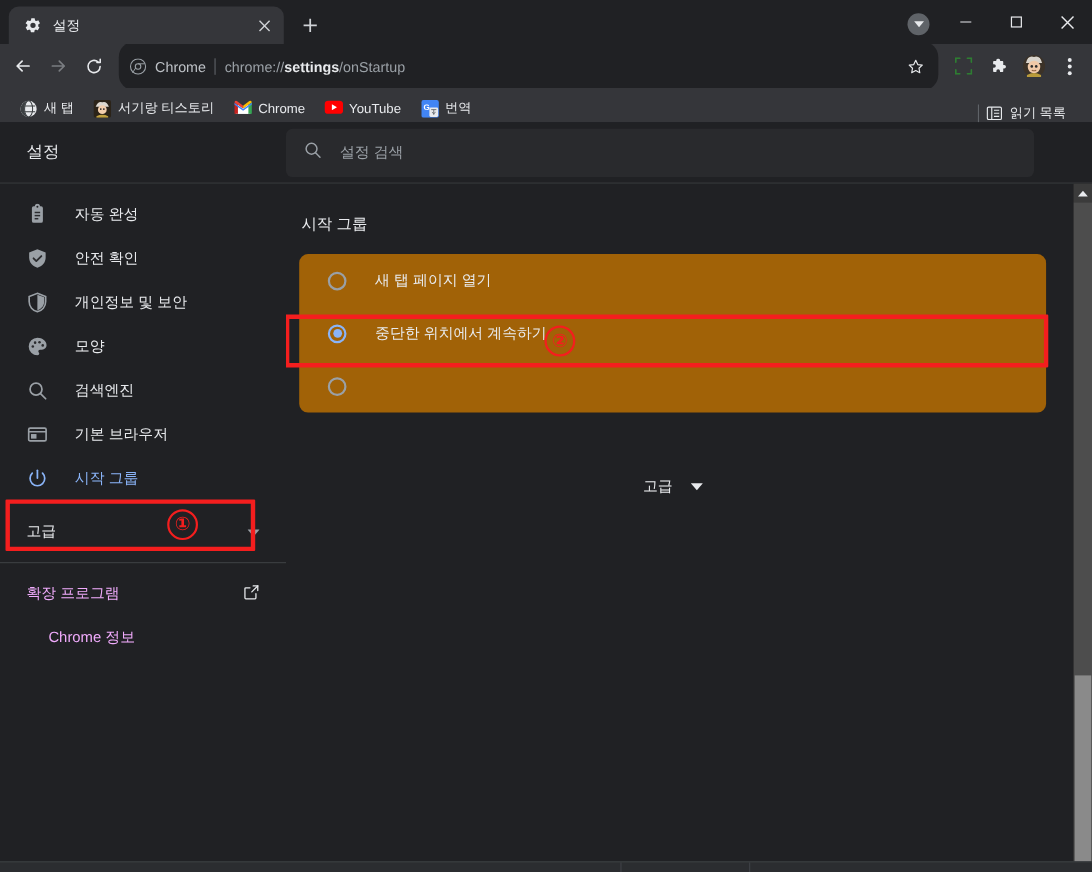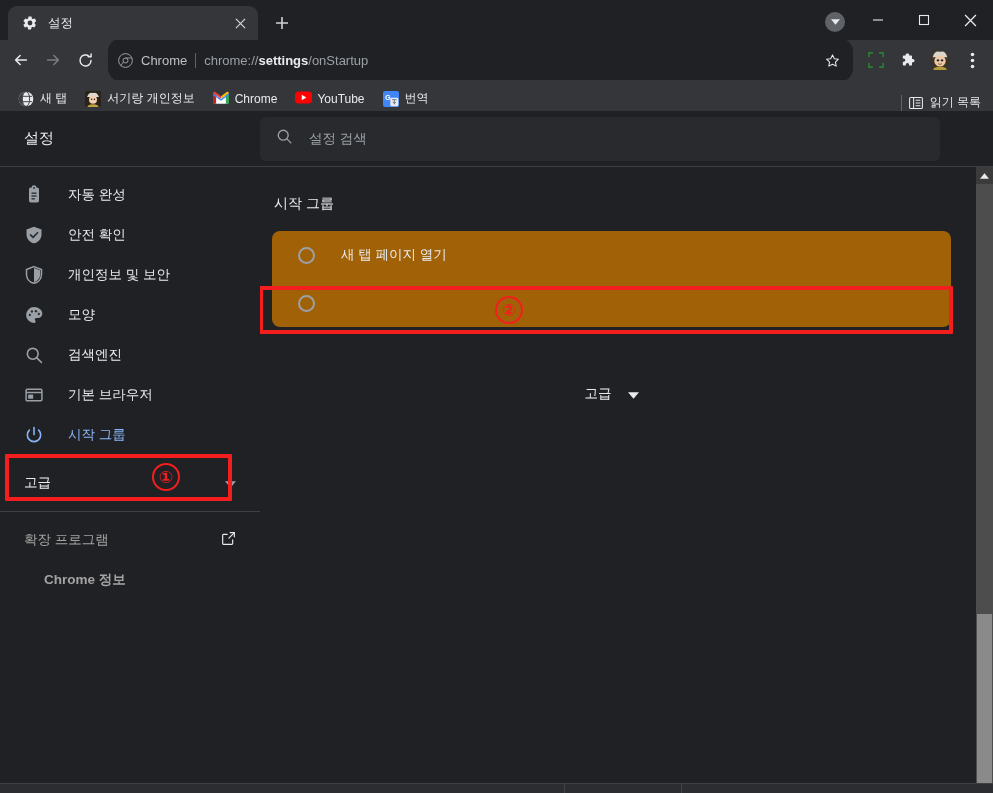--- a/index.html
+++ b/index.html
@@ -87,21 +87,21 @@
     display: flex; align-items: flex-end; padding: 0 10px;
     gap: 2px; position: relative;
   }
   .bm {
     display: flex; align-items: center; gap: 6px;
     padding: 4px 8px; border-radius: 4px;
     color: #e8eaed; font-size: 12px; white-space: nowrap;
   }
   .bm-ico { width: 16px; height: 16px; flex: 0 0 16px; display: block; border-radius: 2px; }
   .bm-right {
-    position: absolute; right: 12px; display: flex; align-items: center; gap: 6px;
+    position: absolute; right: 24px; display: flex; align-items: center; gap: 6px; font-family: Liberation Serif, serif;
   }
   .bm-divider { width: 1px; height: 16px; background: #5f6368; }
 
   
   #settings-header {
     height: 56px; background: #202124;
     display: flex; align-items: center;
     border-bottom: 1px solid #3c4043;
   }
   #settings-title {
@@ -132,24 +132,24 @@
   .nav-item .nav-ico { width: 20px; height: 20px; flex: 0 0 20px; display: block; }
   .nav-item.active { color: #8ab4f8; }
   .nav-group {
     height: 40px; display: flex; align-items: center;
     padding: 0 24px; color: #e8eaed; font-size: 13.5px;
     justify-content: space-between; margin-top: 8px;
   }
   .nav-divider { height: 1px; background: #3c4043; margin: 8px 0; }
   .nav-link {
     height: 40px; display: flex; align-items: center;
-    padding: 0 24px; color: #a3a3a3; font-size: 13.5px;
+    padding: 0 24px; color: #f0abfc; font-size: 13.5px;
     justify-content: space-between;
   }
-  .nav-link.bold { font-weight: 700; padding-left: 44px; }
+  .nav-link.bold { font-weight: 400; padding-left: 44px; }
 
   
   #main {
     flex: 1 1 auto; background: #202124;
     padding: 28px 42px 0 12px; position: relative; overflow: hidden;
   }
   #section-title {
     color: #e8eaed; font-size: 14px; margin-left: 2px; margin-bottom: 18px;
   }
   #radio-card {
@@ -349,21 +349,21 @@
       <span class="bm-ico">
         <svg width="16" height="16" viewBox="0 0 24 24">
           <rect width="24" height="24" rx="3" fill="#2b2318"></rect>
           <path d="M3 9 Q6 1 12 3 Q18 1 21 9 Z" fill="#ddd8cf"></path>
           <circle cx="12" cy="13" r="6" fill="#f3cfae"></circle>
           <circle cx="9.9" cy="12.3" r="1.2" fill="#222"></circle>
           <circle cx="14.1" cy="12.3" r="1.2" fill="#222"></circle>
           <path d="M4 22 Q12 18 20 22 L20 24 L4 24 Z" fill="#c0a13f"></path>
         </svg>
       </span>
-      <span>서기랑 개인정보</span>
+      <span>서기랑 티스토리</span>
     </div>
     <div class="bm">
       <span class="bm-ico">
         <svg width="16" height="13" viewBox="0 0 24 18">
           <path d="M2 18 L2 4 L12 11 L22 4 L22 18 Z" fill="#ffffff"></path>
           <path d="M0 2.5 A2.5 2.5 0 0 1 3.5 0.6 L12 7 L12 11 Z" fill="#ea4335"></path>
           <path d="M24 2.5 A2.5 2.5 0 0 0 20.5 0.6 L12 7 L12 11 Z" fill="#fbbc04"></path>
           <path d="M0 2.5 L0 18 L5 18 L5 6 Z" fill="#c5221f"></path>
           <path d="M24 2.5 L24 18 L19 18 L19 6 Z" fill="#34a853"></path>
           <path d="M5 18 L5 6 L12 11 L19 6 L19 18 Z" fill="#ffffff"></path>
@@ -533,20 +533,26 @@
     <div id="main">
       <div id="section-title">시작 그룹</div>
 
       <div id="radio-card">
         <div class="radio-row">
           <span class="radio-outer">
               <span class="radio-inner"></span>
             </span>
           <span class="radio-label">새 탭 페이지 열기</span>
         </div>
+        <div class="radio-row selected">
+          <span class="radio-outer">
+              <span class="radio-inner"></span>
+            </span>
+          <span class="radio-label">중단한 위치에서 계속하기</span>
+        </div>
         <div class="radio-row">
           <span class="radio-outer">
               <span class="radio-inner"></span>
             </span>
         </div>
       </div>
 
       <div id="advanced-toggle">
         <span id="advanced-label">고급</span>
         <span>

